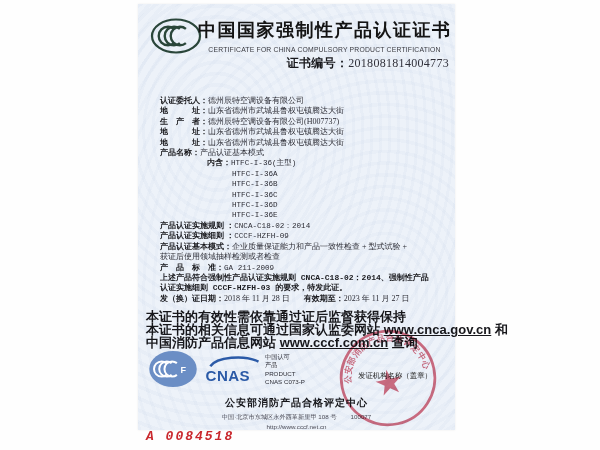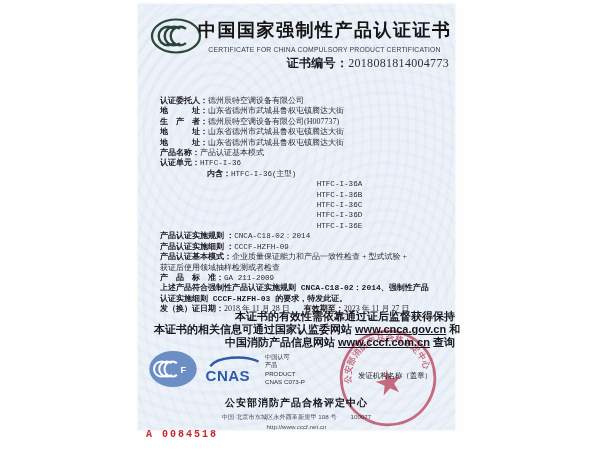--- a/index.html
+++ b/index.html
@@ -25,44 +25,44 @@
   .subtitle{font-size:6.8px;letter-spacing:.2px;color:#3a3a40;margin-top:4px;white-space:nowrap;}
   .certno{position:absolute;right:6px;top:51px;font-size:12px;color:#30303a;letter-spacing:.3px;}
   .certno .num{font-family:"Liberation Serif", serif;}
   
   .body{position:absolute;left:22px;right:8px;top:56px;margin-top:36px;}
   .row{line-height:10.4px;font-size:8px;white-space:nowrap;}
   .lab{font-weight:bold;color:#18181c;}
   .val{font-family:"Liberation Serif", serif;color:#2c2c34;}
   .code{font-family:"Liberation Mono", monospace;font-size:7.6px;}
   .row.inner{padding-left:47px;}
-  .row.model{padding-left:72px;text-align:center;}
+  .row.model{padding-left:72px;}
   .row.stmt{font-weight:bold;color:#1a1a1e;font-family:Liberation Mono, monospace;}
   .row.first{padding-left:108px;}
   .gap2{margin-left:14px;text-align:center;}
   
-  .notes{position:absolute;left:16px;right:0;top:306px;text-align:right;font-size:11px;font-weight:bold;color:#17171b;}
+  .notes{position:absolute;left:8px;right:0;top:306px;text-align:left;font-size:13px;font-weight:bold;color:#17171b;}
   .notes div{line-height:13.2px;white-space:nowrap;}
   .notes .lnk{text-decoration:underline;font-weight:bold;}
   
   .cccf-mark{position:absolute;left:10px;top:346px;width:50px;height:38px;}
   .cnas-logo{position:absolute;left:66px;top:350px;width:58px;height:34px;}
   .accred{position:absolute;left:127px;top:349px;font-size:6.2px;line-height:8.4px;color:#2e2e36;text-align:left;}
   .seal-caption{position:absolute;left:220px;top:367px;font-size:7.4px;color:#222;z-index:1;white-space:nowrap;}
   .seal{position:absolute;left:198px;top:322px;width:104px;height:104px;z-index:2;opacity:.82;mix-blend-mode:multiply;}
   
   .issuer{position:absolute;left:0;right:0;top:392px;text-align:center;}
   .issuer-name{font-size:10px;font-weight:bold;letter-spacing:1px;color:#141418;}
   .issuer-sub{font-size:6.2px;color:#4a4a55;margin-top:2.5px;line-height:7.6px;}
   .issuer-sub .pc{margin-left:14px;}
   
   .serial{
     position:absolute;left:146px;top:429px;
     font-family:"Liberation Mono", monospace;
-    font-size:10px;letter-spacing:2px;color:#c9282d;font-weight:bold;
+    font-size:13px;letter-spacing:2px;color:#c9282d;font-weight:bold;font-style:italic;
   }
 </style>
 </head>
 <body>
 
 <div>
   <div class="paper">
 
     <svg class="ccc-mark" viewBox="0 0 52 38">
       <ellipse cx="26" cy="19" rx="24" ry="16.5" fill="none" stroke="#2a463a" stroke-width="2.2"></ellipse>
@@ -80,21 +80,20 @@
       <span class="lab">证书编号：</span><span class="num">2018081814004773</span>
     </div>
 
     <div class="body">
       <div class="row"><span class="lab">认证委托人：</span><span class="val">德州辰特空调设备有限公司</span></div>
       <div class="row"><span class="lab">地　　　址：</span><span class="val">山东省德州市武城县鲁权屯镇腾达大街</span></div>
       <div class="row"><span class="lab">生　产　者：</span><span class="val">德州辰特空调设备有限公司(H007737)</span></div>
       <div class="row"><span class="lab">地　　　址：</span><span class="val">山东省德州市武城县鲁权屯镇腾达大街</span></div>
       <div class="row"><span class="lab">地　　　址：</span><span class="val">山东省德州市武城县鲁权屯镇腾达大街</span></div>
       <div class="row"><span class="lab">产品名称：</span><span class="val">产品认证基本模式</span></div>
-      <div class="row"><span class="lab">认证单元：</span><span class="val code">HTFC-I-36</span></div>
       <div class="row inner"><span class="lab">内含：</span><span class="val code">HTFC-I-36(主型)</span></div>
 
       <div class="row model"><span class="val code">HTFC-I-36A</span></div>
       <div class="row model"><span class="val code">HTFC-I-36B</span></div>
       <div class="row model"><span class="val code">HTFC-I-36C</span></div>
       <div class="row model"><span class="val code">HTFC-I-36D</span></div>
       <div class="row model"><span class="val code">HTFC-I-36E</span></div>
 
       <div class="row"><span class="lab">产品认证实施规则 ：</span><span class="val code">CNCA-C18-02：2014</span></div>
       <div class="row"><span class="lab">产品认证实施细则 ：</span><span class="val code">CCCF-HZFH-09</span></div>

